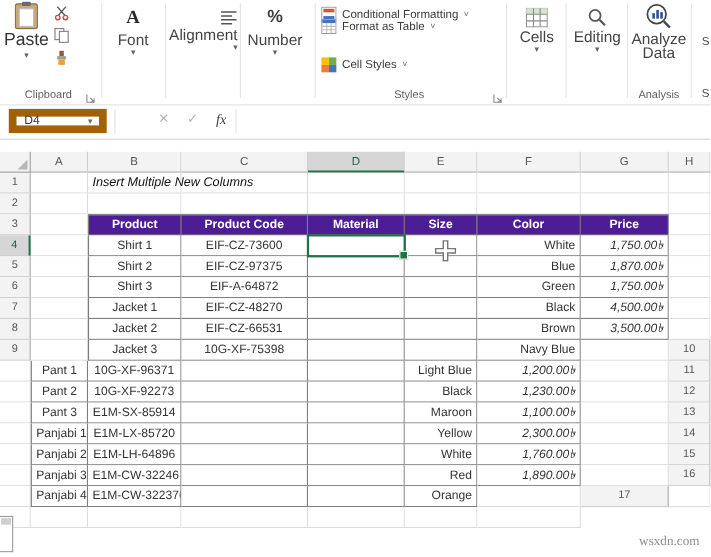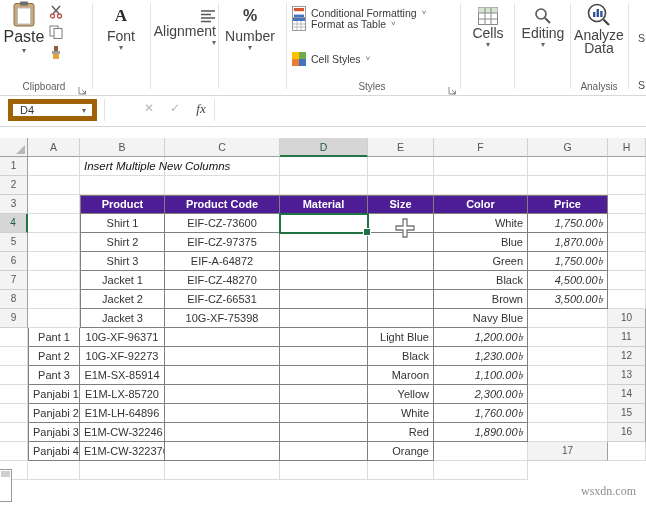--- a/index.html
+++ b/index.html
@@ -20,21 +20,21 @@
          flex-direction:column;align-items:center;gap:1px;}
   .smallbtn{position:absolute;left:47px;width:18px;height:18px;display:flex;align-items:center;justify-content:center;}
   .launcher{position:absolute;bottom:5px;width:9px;height:9px;}
   .icon-font-a{font-family:"Liberation Serif",serif;font-weight:bold;font-size:17px;color:#2b2b2b;line-height:24px;}
   .icon-number{font-weight:bold;font-size:16px;color:#3c3c3c;line-height:24px;}
   .clipped-s{position:absolute;font-size:10.5px;color:#444;}
 
   
   .fbar{position:absolute;top:96px;left:0;width:646px;height:30px;background:#fff;
         border-bottom:1px solid #d4d4d4;}
-  .namebox{position:absolute;left:8px;top:3px;width:89px;height:22px;border:5px solid #a16207;
+  .namebox{position:absolute;left:8px;top:3px;width:89px;height:22px;border:7px solid #a16207;
            display:flex;align-items:center;font-size:11px;background:#fff;box-sizing:border-box;}
   .namebox .txt{flex:1;padding-left:7px;}
   .namebox .arrow{width:16px;text-align:center;font-size:8px;color:#666;}
   .vline{position:absolute;top:3px;height:22px;width:1px;background:#e3e3e3;}
   .fbtn{position:absolute;top:5px;width:18px;text-align:center;font-size:12px;color:#b5b5b5;}
   .fx{font-family:"Liberation Serif",serif;font-style:italic;font-size:13px;color:#3f3f3f;}
   .finput{position:absolute;left:216px;top:1px;right:1px;bottom:1px;background:#fff;font-size:11px;
           line-height:26px;padding-left:4px;}
 
   

